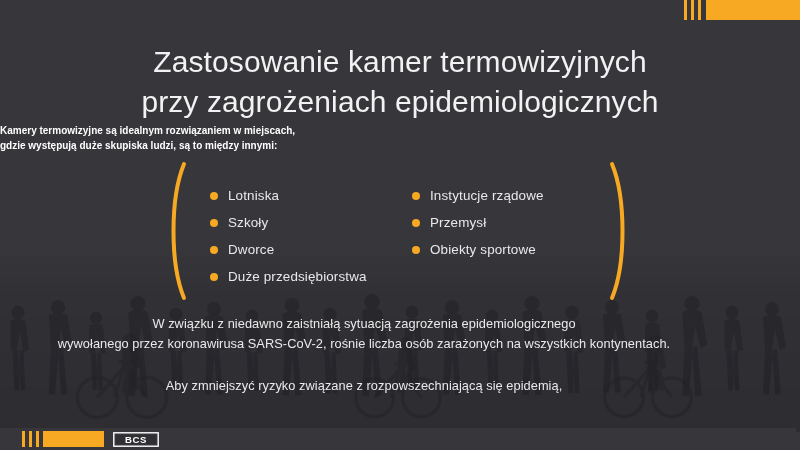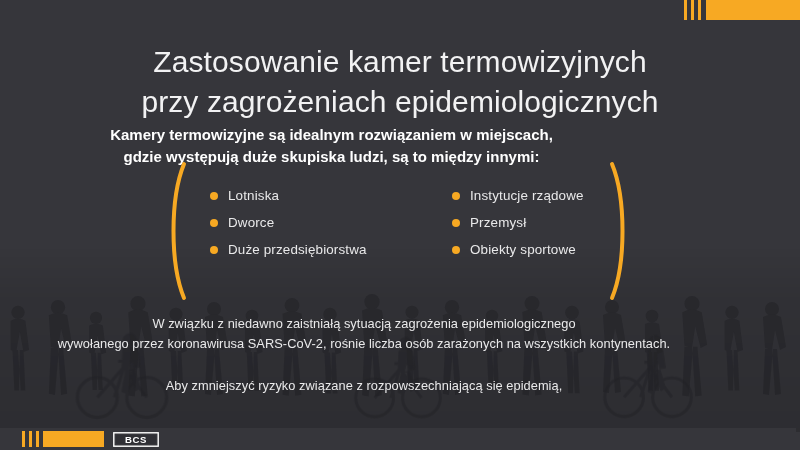--- a/index.html
+++ b/index.html
@@ -73,22 +73,21 @@
     color: #f2f2f3;
   }
   .title .ln { display: block; }
 
   
   .subtitle {
     position: absolute;
     top: 124px;
     left: 0;
     width: 663px;
-    text-align: center;
-    font-size: 15px;
+    font-size: 10px;
     font-weight: bold;
     line-height: 1.48;
     color: #ffffff;
   }
   .subtitle .ln { display: block; }
 
   
   .bullets-wrap {
     position: absolute;
     top: 160px;
@@ -105,21 +104,21 @@
   }
   .bracket.left  { left: 158px; }
   .bracket.right { left: 598px; }
   .bracket svg { display:block; width:100%; height:100%; }
 
   .col {
     position: absolute;
     top: 22px;
   }
   .col.left  { left: 210px; }
-  .col.right { left: 452px; }
+  .col.right { left: 412px; }
 
   .bullet-item {
     display: flex;
     align-items: center;
     height: 27px;
     white-space: nowrap;
   }
   .dot {
     width: 8px;
     height: 8px;
@@ -322,20 +321,24 @@
       </svg>
     </div>
 
     <div class="col left">
       <div class="bullet-item">
         <span class="dot"></span>
         <span class="bullet-label">Lotniska</span>
       </div>
       <div class="bullet-item">
         <span class="dot"></span>
+        <span class="bullet-label">Szkoły</span>
+      </div>
+      <div class="bullet-item">
+        <span class="dot"></span>
         <span class="bullet-label">Dworce</span>
       </div>
       <div class="bullet-item">
         <span class="dot"></span>
         <span class="bullet-label">Duże przedsiębiorstwa</span>
       </div>
     </div>
 
     <div class="col right">
       <div class="bullet-item">

